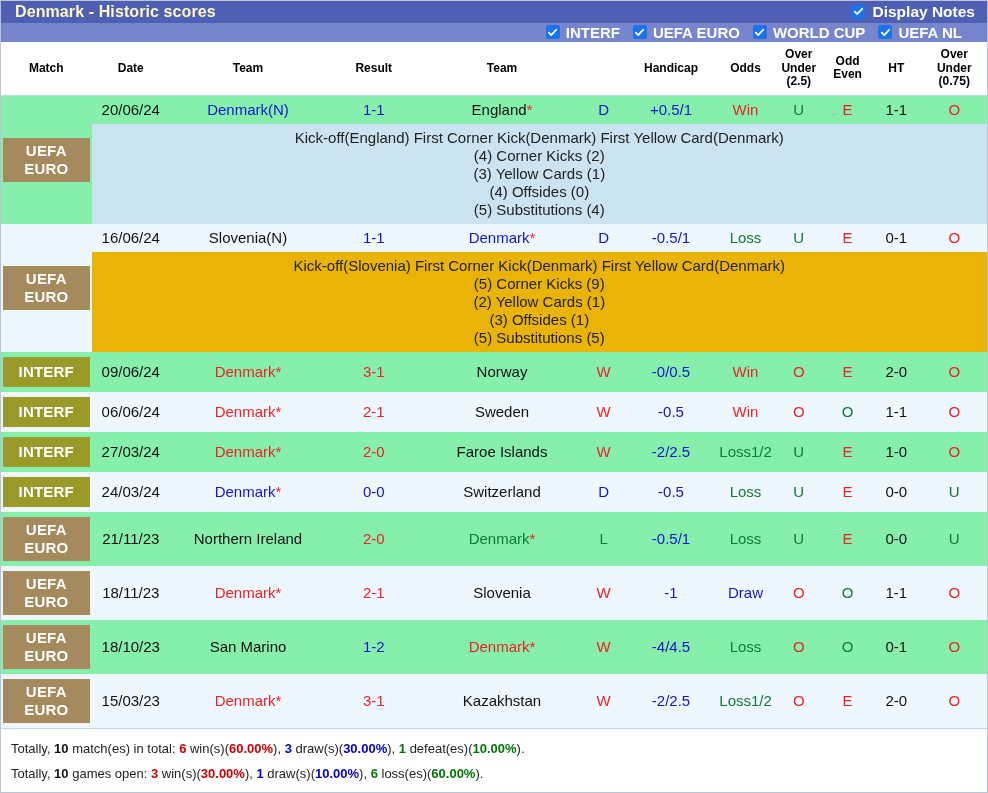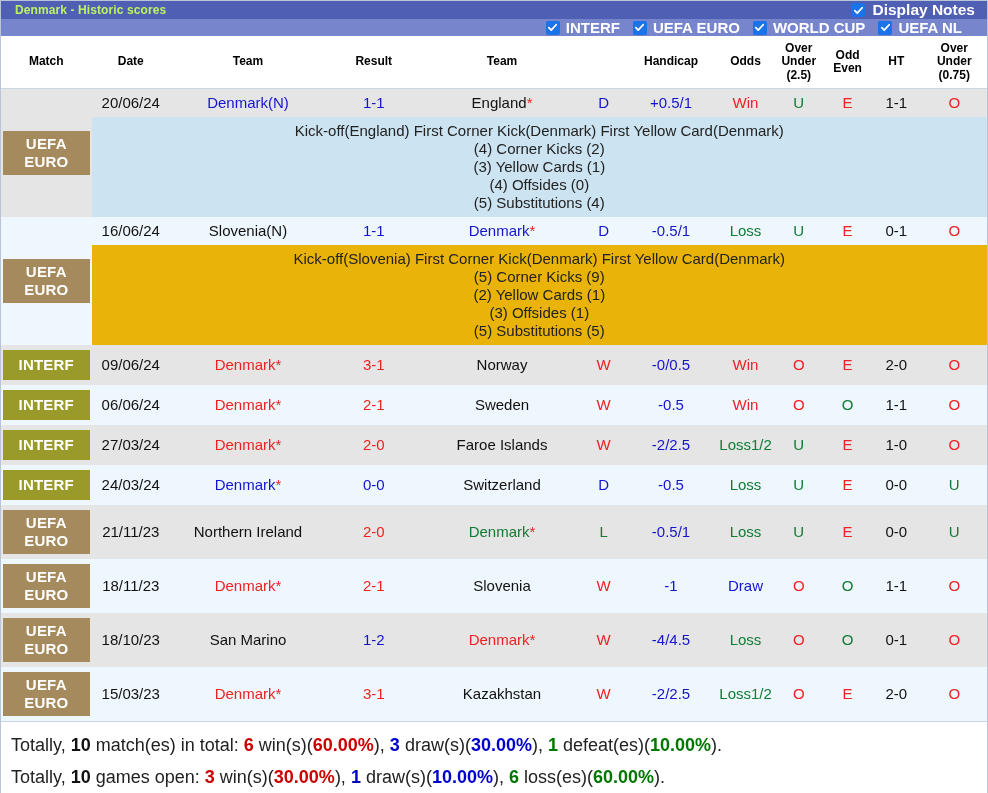--- a/index.html
+++ b/index.html
@@ -20,21 +20,21 @@
 
   
   .titlebar{
     height:33px;
     background:#4f5fb4;
     display:flex;align-items:center;
     padding:0 12px 0 14px;
     box-sizing:border-box;
   }
   .titlebar .title{
-    color:#bef264;font-weight:bold;font-size:12px;
+    color:#fef9c3;font-weight:bold;font-size:16px;
     letter-spacing:.1px;
     flex:1 1 auto;
   }
   .titlebar .notes{
     display:flex;align-items:center;gap:7px;
     color:#ffffff;font-weight:bold;font-size:15.5px;
   }
 
   
   .filterbar{
@@ -98,21 +98,21 @@
     line-height:1.12;
     border-bottom:1px solid #c9d6e4;
   }
   table.grid td{
     font-size:15px;
     padding:5px 2px;
     text-align:center;
     vertical-align:middle;
     line-height:1.2;
   }
-  tr.r-odd td{background:#e5e5e5;}
+  tr.r-odd td{background:#86efac;}
   tr.r-even td{background:#eef7fd;}
   tr.n-odd td{background:#cce3f1;}
   tr.n-even td{background:#eab308;}
 
   td.badge{
     padding:0;
     text-align:center;
     vertical-align:middle;
     color:#ffffff;
     font-weight:bold;
@@ -151,21 +151,21 @@
   
   .footer{
     border-top:1px solid #c9d6e4;
     padding:7px 8px 6px 8px;
     background:#ffffff;
     flex:1 1 auto;
   }
   .footer p{
     margin:0 0 0 0;
     padding:5px 0 4px 2px;
-    font-size:18px;
+    font-size:13px;
     color:#222;
     line-height:1.25;
   }
   .f-red{color:#cc0000;font-weight:bold;}
   .f-blue{color:#0000cc;font-weight:bold;}
   .f-green{color:#007700;font-weight:bold;}
   .f-blk{color:#111;font-weight:bold;}
 </style>
 </head>
 <body>

